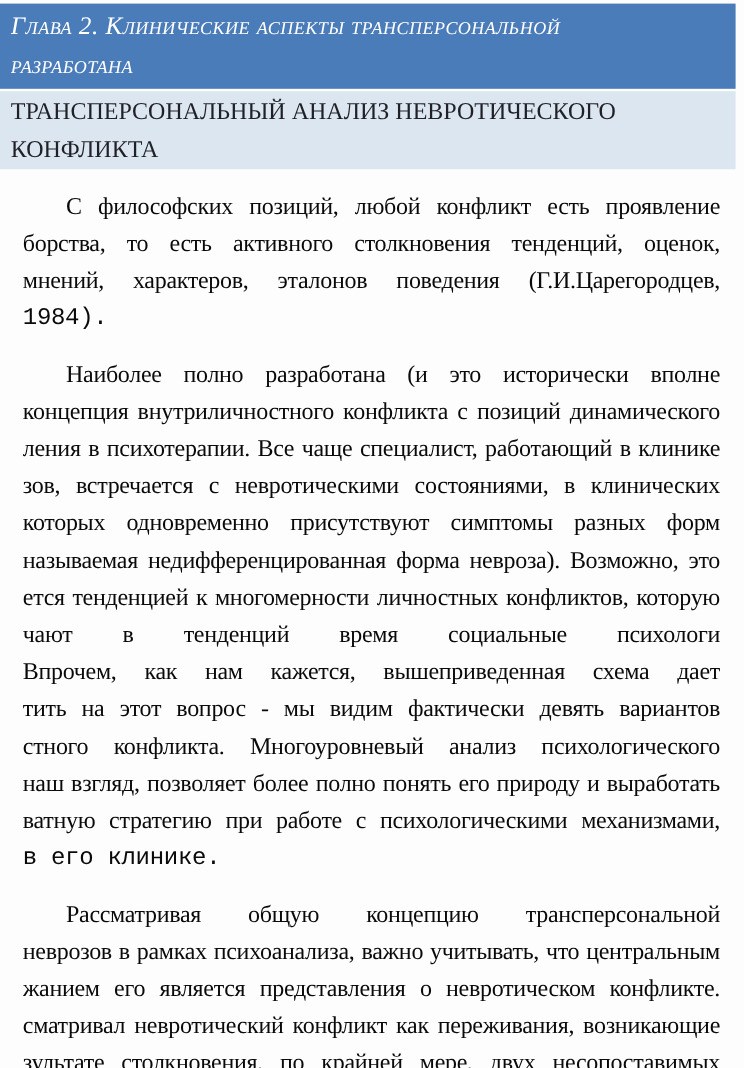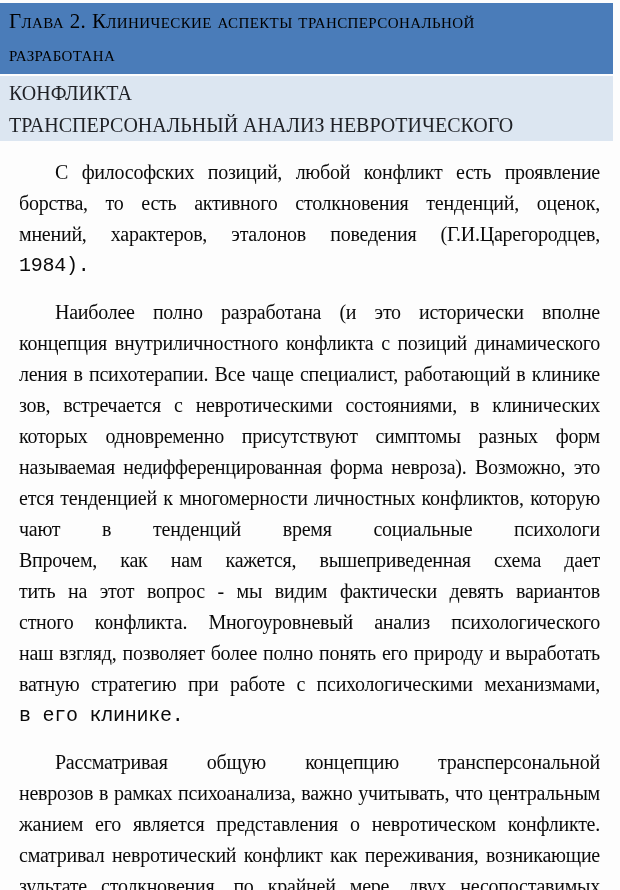--- a/index.html
+++ b/index.html
@@ -55,28 +55,28 @@
     text-align-last: justify;
   }
   .para .tline.firstline { text-indent: 36px; }
   .para.ends .tline.lastline { text-align-last: left; font-family: Liberation Mono, monospace; }
 </style>
 </head>
 <body>
 
 <div class="page">
 
-  <div class="band-chapter" style="background: rgb(74, 124, 185); color: #000000;">
+  <div class="band-chapter" style="background: rgb(74, 124, 185); color: #ffffff; font-style: italic;">
       <div class="hline">Глава 2. Клинические аспекты трансперсональной</div>
       <div class="hline">разработана</div>
     </div>
 
   <div class="band-section" style="background: rgb(220, 230, 241); color: rgb(31, 33, 38);">
+      <div class="hline">ТРАНСПЕРСОНАЛЬНЫЙ АНАЛИЗ НЕВРОТИЧЕСКОГО</div>
       <div class="hline">КОНФЛИКТА</div>
-      <div class="hline">ТРАНСПЕРСОНАЛЬНЫЙ АНАЛИЗ НЕВРОТИЧЕСКОГО</div>
     </div>
 
   <div class="body-text" style="color: rgb(10, 10, 10);">
       <div class="para ends">
         <div class="tline firstline">С философских позиций, любой конфликт есть проявление противо-</div>
         <div class="tline">борства, то есть активного столкновения тенденций, оценок, принципов,</div>
         <div class="tline">мнений, характеров, эталонов поведения (Г.И.Царегородцев, А.В.Шмаков,</div>
         <div class="tline lastline">1984).</div>
       </div>
       <div class="para ends">

